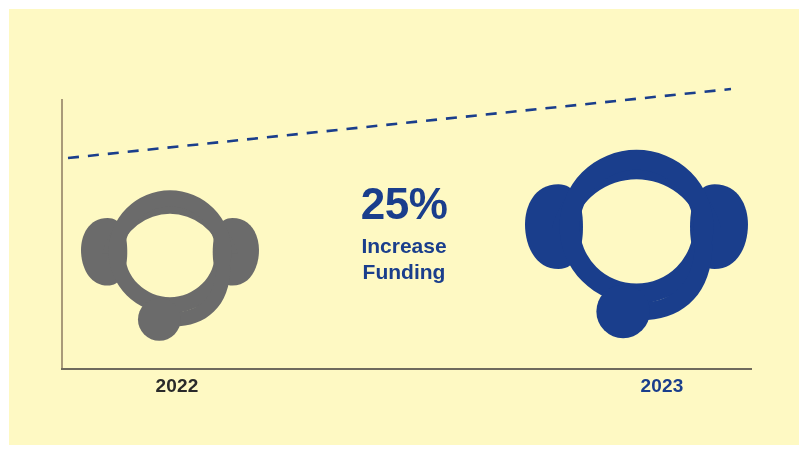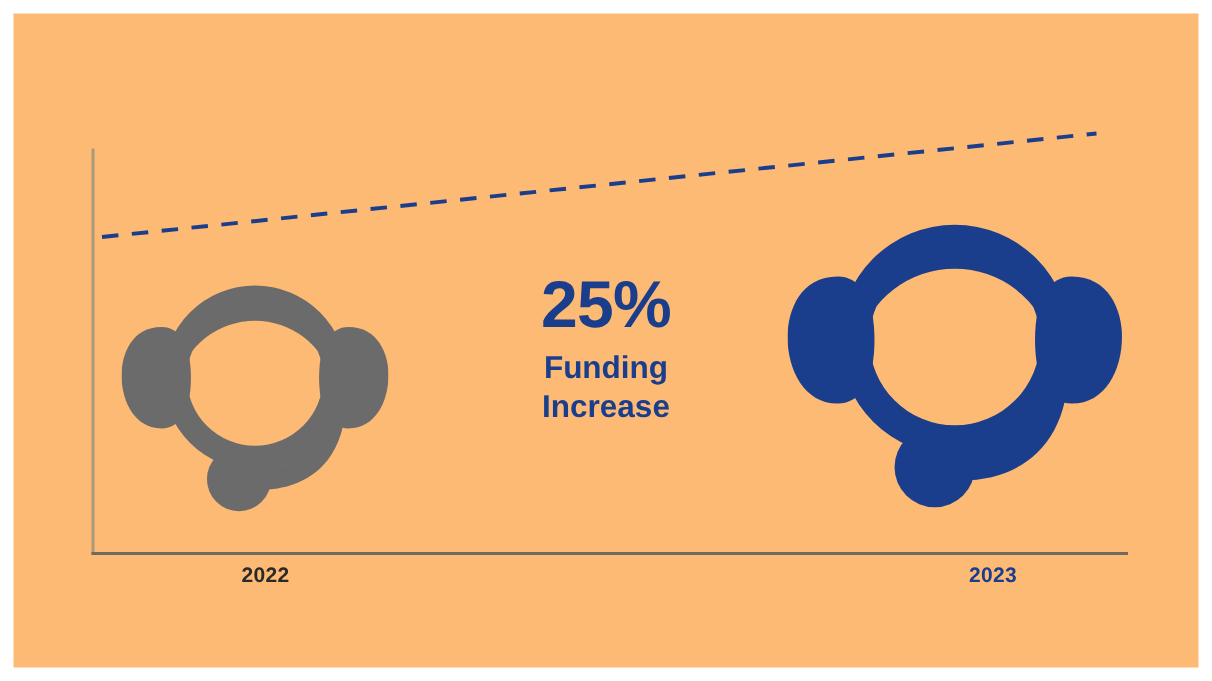--- a/index.html
+++ b/index.html
@@ -90,33 +90,33 @@
     line-height: 1.25;
   }
   .callout-sub div { white-space: nowrap; }
 
   
   .cat-label {
     position: absolute;
     top: 366px;
     width: 160px;
     text-align: center;
-    font-size: 14px;
+    font-size: 19px;
     font-weight: bold;
     letter-spacing: 0.2px;
   }
   .cat-2022 { left: 88px;  color: #2a2a2a; }
   .cat-2023 { left: 573px; color: #1a3e8c; }
 </style>
 </head>
 <body>
 
 <div id="infographic">
 
-  <div id="panel" style="background: #fdba74;">
+  <div id="panel" style="background: #fef9c3;">
 
     <div class="axis-y" style="background: rgb(169, 154, 121);"></div>
     <div class="axis-x" style="background: rgb(111, 106, 93);"></div>
 
     <div class="icon-wrap icon-2022">
       <svg width="178" height="186" viewBox="0 0 200 209">
         <g fill="#6b6b6b">
 
           <path d="M30 64 C8 64 0 84 0 100 C0 120 10 140 30 140 C44 140 52 126 52 102 C52 78 44 64 30 64 Z"></path>
           <path d="M170 64 C192 64 200 84 200 100 C200 120 190 140 170 140 C156 140 148 126 148 102 C148 78 156 64 170 64 Z"></path>
@@ -152,22 +152,22 @@
       </svg>
     </div>
 
     <svg class="trend-svg">
       <line x1="59" y1="149" x2="722" y2="80" stroke="#1a3e8c" stroke-width="2.6" stroke-dasharray="11 9" stroke-linecap="butt"></line>
     </svg>
 
     <div class="callout">
       <div class="callout-pct" style="color: rgb(26, 62, 140);">25%</div>
       <div class="callout-sub" style="color: rgb(26, 62, 140);">
+        <div>Increase</div>
         <div>Funding</div>
-        <div>Increase</div>
       </div>
     </div>
 
     <div class="cat-label cat-2022" style="color: rgb(42, 42, 42);">2022</div>
     <div class="cat-label cat-2023" style="color: rgb(26, 62, 140);">2023</div>
 
   </div>
 </div>
 
 </body></html>

